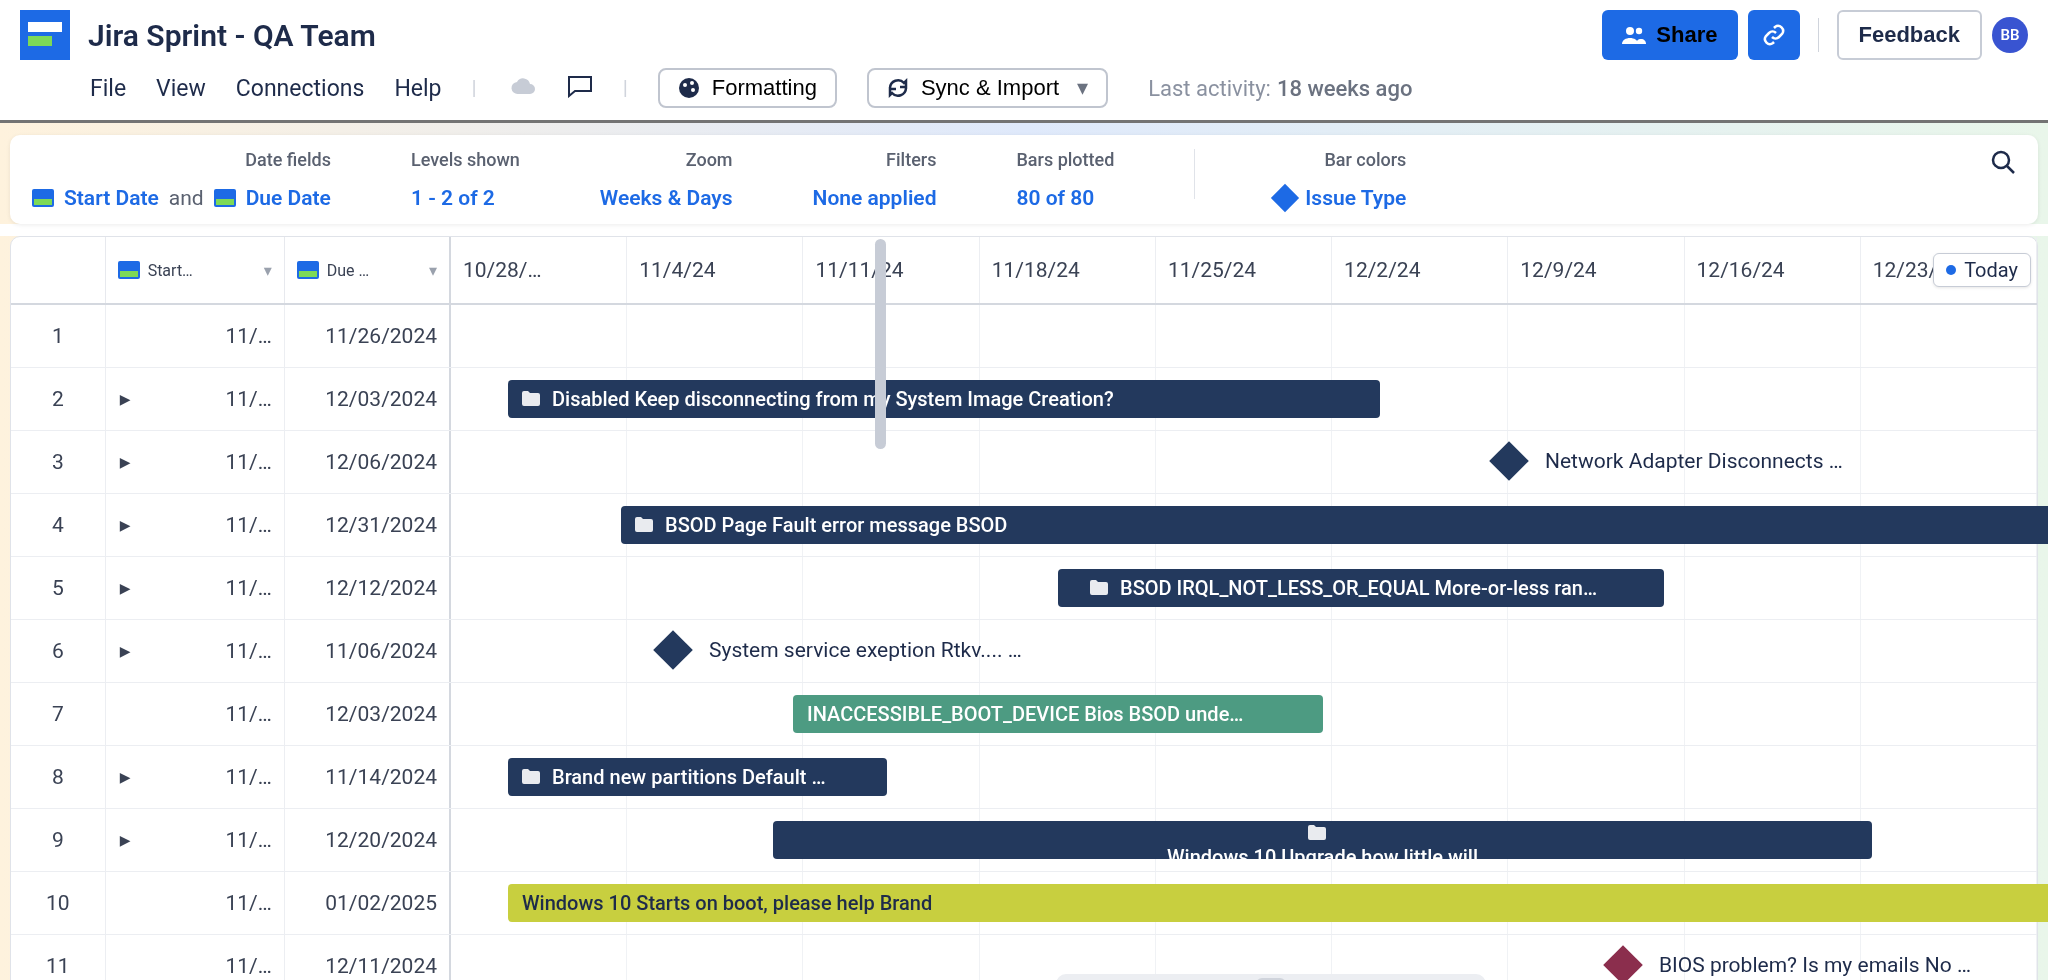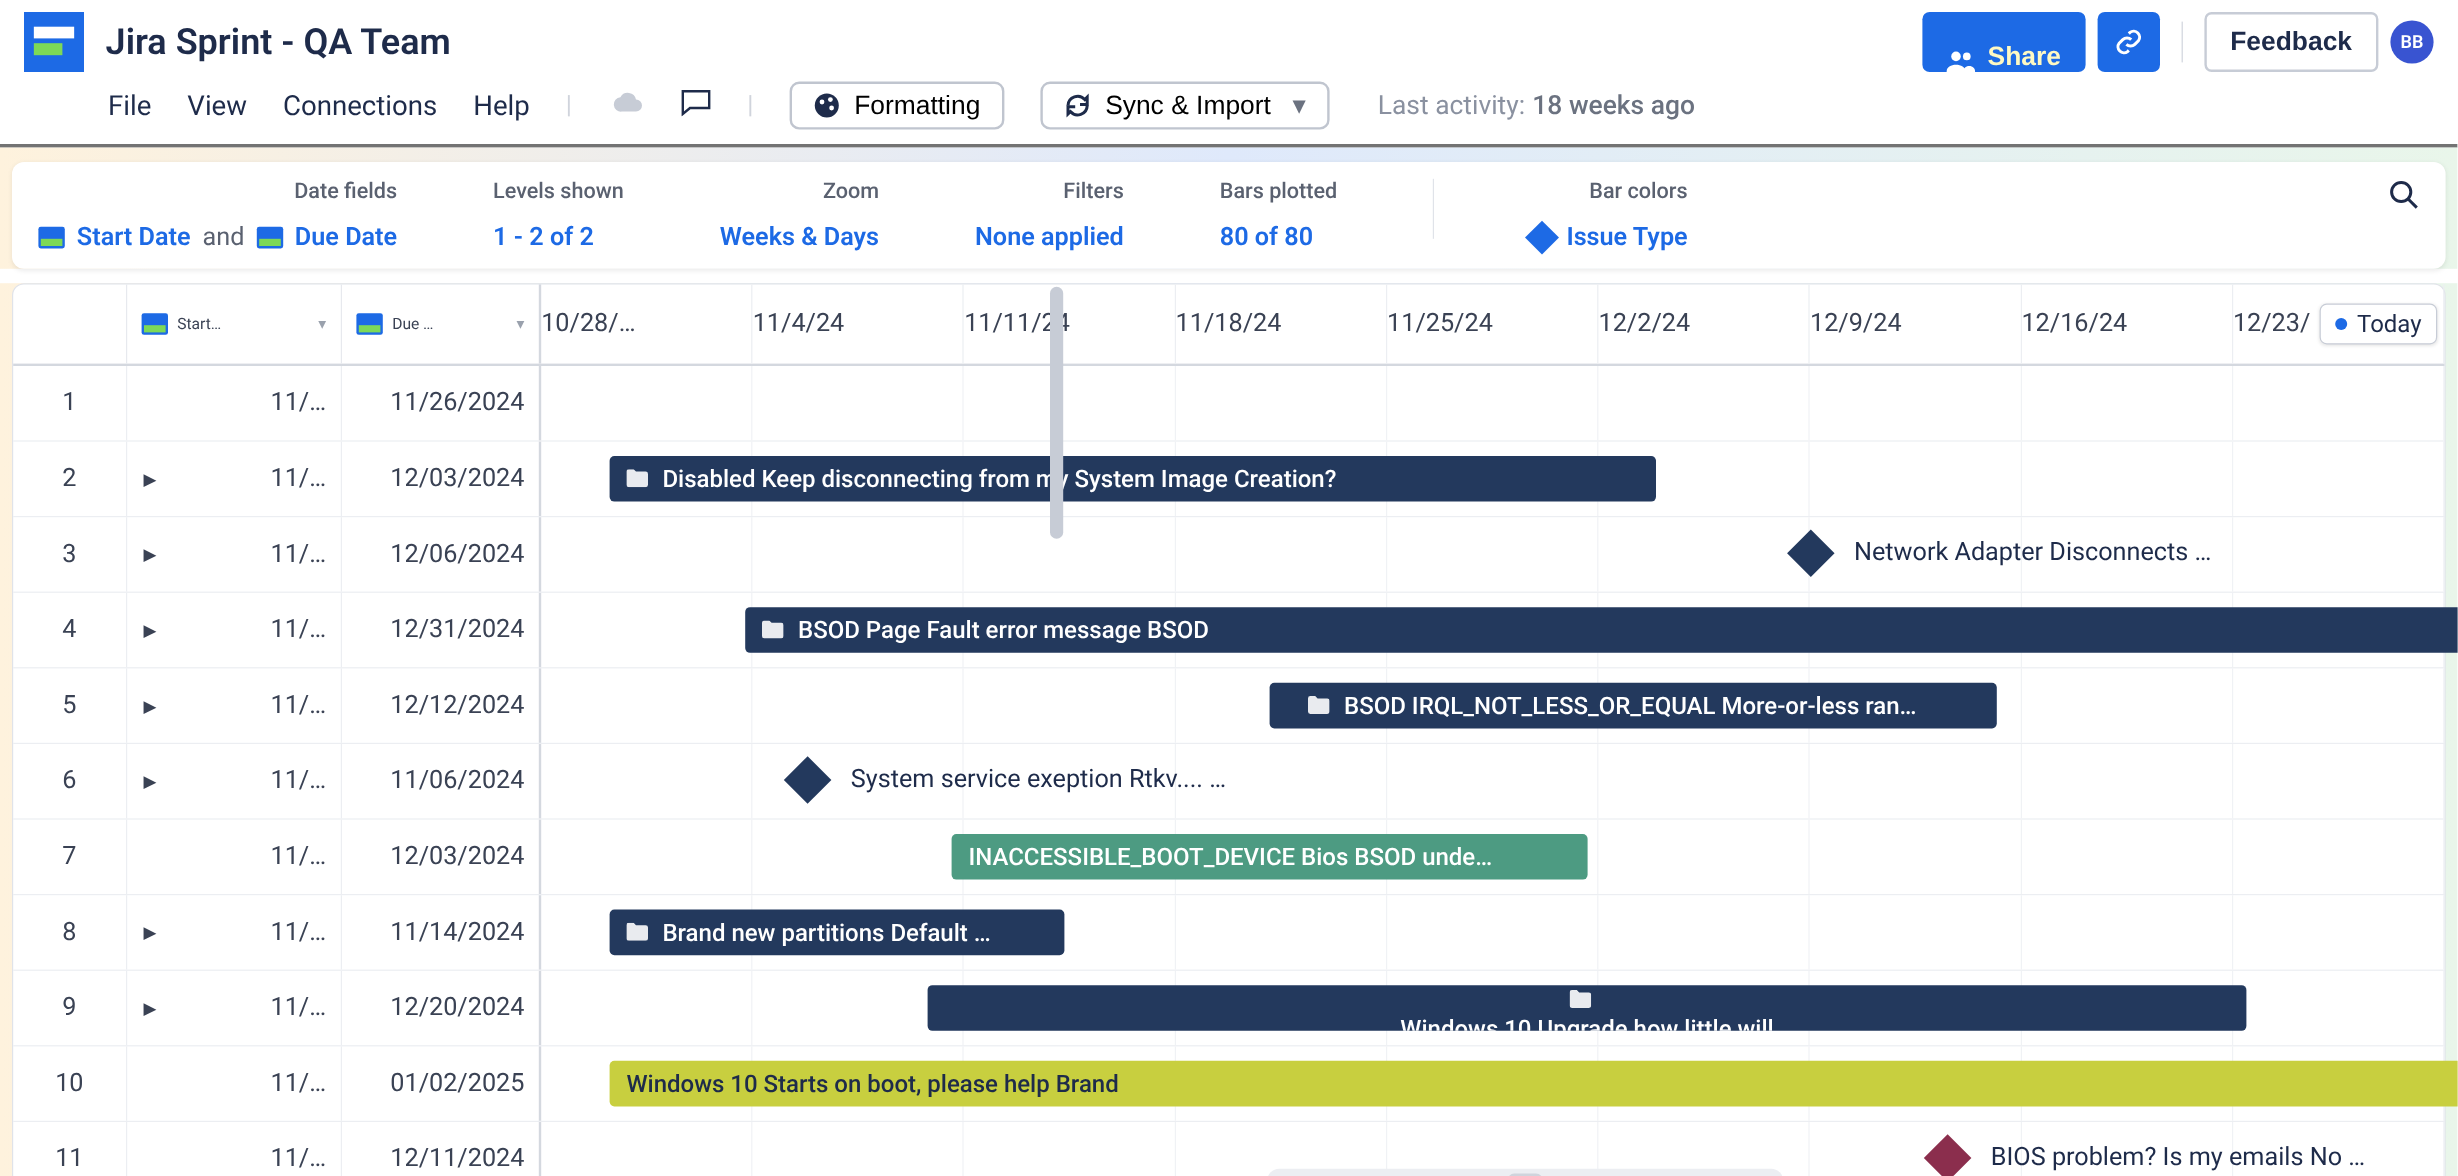--- a/index.html
+++ b/index.html
@@ -5,21 +5,21 @@
 * { box-sizing: border-box; margin: 0; padding: 0; }
 body { font-family: -apple-system, BlinkMacSystemFont, "Segoe UI", Roboto, sans-serif; background: #fff; color: #1e2b4a; overflow: hidden; font-size: 21px; }
 
 
 .header { display: flex; align-items: center; padding: 10px 20px 8px 20px; }
 .logo { width: 50px; height: 50px; background: #1d6ae5; display:flex; align-items:center; justify-content:center; margin-right:18px;}
 .logo svg { width: 34px; height: 26px; }
 .title { font-size: 30px; font-weight: 600; color: #1e2b4a; flex:1; }
 .header-right { display:flex; align-items:center; gap:10px; }
 .btn { display:inline-flex; align-items:center; gap:10px; height:50px; padding:0 20px; border-radius:6px; font-size:22px; font-weight:600; cursor:pointer; border:none; }
-.btn-primary { background:#1d6ae5; color:#fef9c3;align-items:flex-end; }
+.btn-primary { background:#1d6ae5; color:#000000; }
 .btn-icon { background:#1d6ae5; color:#fff; width:52px; padding:0; justify-content:center;}
 .btn-outline { background:#fff; color:#1e2b4a; border:2px solid #c7ccd6; }
 .divider-v { width:1px; height:34px; background:#d0d4dc; margin:0 8px;}
 .avatar { width:36px; height:36px; border-radius:50%; background:#3954d1; color:#fff; display:flex; align-items:center; justify-content:center; font-size:15px; font-weight:600;}
 
 
 .menubar { display:flex; align-items:center; padding:0 24px 12px 90px; gap:30px; border-bottom:3px solid #737373;}
 .menuitem { font-size:23px; color:#1e2b4a; cursor:pointer; }
 .menubar .icon { color:#9aa1ad; }
 .pill { display:inline-flex; align-items:center; gap:12px; height:40px; padding:0 18px; border:2px solid #c0c5cf; border-radius:8px; font-size:22px; cursor:pointer; background:#fff;}
@@ -38,28 +38,28 @@
 .dateicon::after{content:""; position:absolute; bottom:2px; left:2px; right:2px; height:6px; background:#7dd957;}
 .diamond { width:20px; height:20px; background:#1d6ae5; transform:rotate(45deg); display:inline-block;}
 .fbar-divider { width:1px; height:50px; background:#e0e3e9;}
 .search-right { margin-left:auto; color:#1e2b4a;}
 
 
 .gridwrap { padding:0 10px; background:linear-gradient(90deg,#fef2dd,#dfe9fb,#e9f6ea);}
 .grid { background:#fff; border-radius:10px 10px 0 0; border:1px solid #e0e3e9; margin-top:12px; position:relative;}
 .gridheader { display:flex; height:68px; border-bottom:2px solid #d4d8df;}
 .leftcols { display:flex; width:440px; flex-shrink:0; border-right:2px solid #d4d8df;}
-.colhead { display:flex; align-items:center; padding:0 12px; border-right:1px solid #e7e9ee; font-size:13px; color:#3a4254;}
+.colhead { display:flex; align-items:center; padding:0 12px; border-right:1px solid #e7e9ee; font-size:16px; color:#3a4254;}
 .colhead .dateicon { margin-right:8px;}
 .colhead .dd { margin-left:auto; color:#9aa1ad;}
 .ch-num { width:95px; justify-content:center;}
 .ch-start { width:180px;}
 .ch-due { width:165px; border-right:none;}
 .timeline-head { flex:1; display:flex; position:relative;}
-.tlcol { flex:1; border-right:1px solid #eceef2; display:flex; align-items:center; padding-left:0; font-size:21px; color:#3a4254;}
+.tlcol { flex:1; border-right:1px solid #eceef2; display:flex; align-items:center; padding-left:12px; font-size:21px; color:#3a4254;}
 .today-pill { position:absolute; right:6px; top:16px; background:#fff; border:1px solid #c7ccd6; border-radius:6px; padding:4px 12px; display:flex; align-items:center; gap:8px; font-size:20px; box-shadow:0 1px 3px rgba(0,0,0,0.1);}
 .today-pill .dot{ width:10px; height:10px; border-radius:50%; background:#1d6ae5;}
 
 .gridbody { position:relative; }
 .row { display:flex; height:63px; border-bottom:1px solid #eceef2;}
 .row .left { display:flex; width:440px; flex-shrink:0; border-right:2px solid #d4d8df;}
 .cell { display:flex; align-items:center; padding:0 12px; border-right:1px solid #eceef2; font-size:21px;}
 .c-num { width:95px; justify-content:center; color:#3a4254;}
 .c-start { width:180px; justify-content:flex-end; color:#3a4254; position:relative;}
 .c-due { width:165px; justify-content:flex-end; color:#3a4254; border-right:none;}

